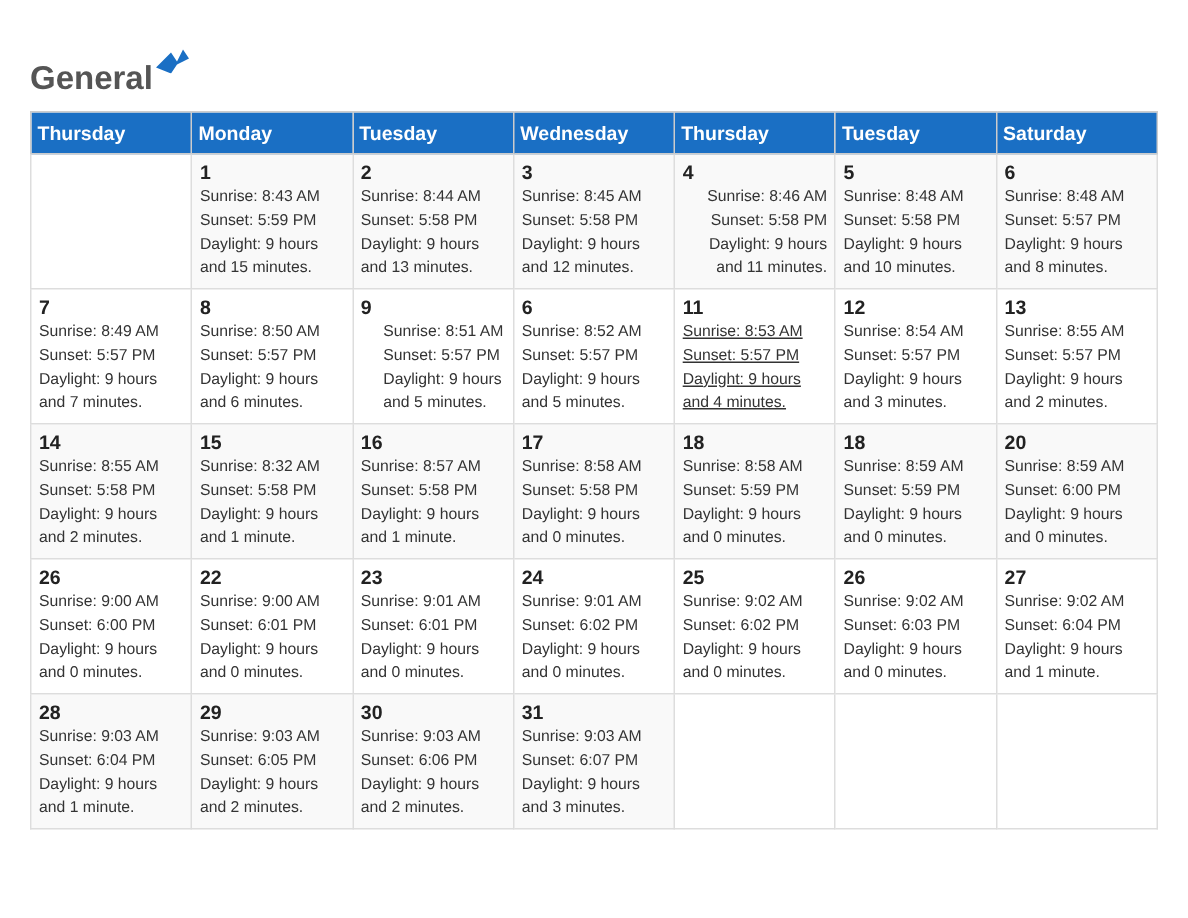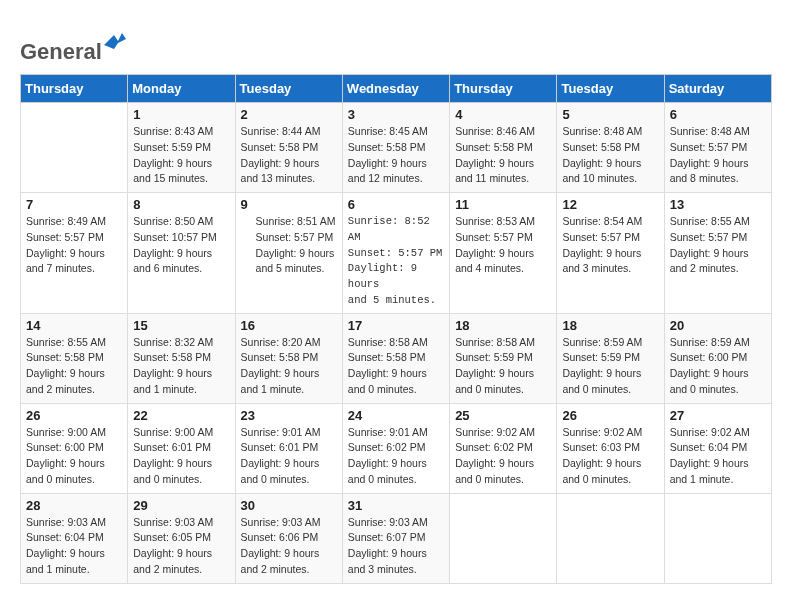--- a/index.html
+++ b/index.html
@@ -127,21 +127,21 @@
         </td>
         <td>
           <span class="day-num">3</span>
           <div class="day-info" style="white-space: pre-line;">Sunrise: 8:45 AM
 Sunset: 5:58 PM
 Daylight: 9 hours
 and 12 minutes.</div>
         </td>
         <td>
           <span class="day-num">4</span>
-          <div class="day-info" style="white-space: pre-line;">Sunrise: 8:46 AM
+          <div class="day-info" style="white-space: pre-line; text-align: right;">Sunrise: 8:46 AM
 Sunset: 5:58 PM
 Daylight: 9 hours
 and 11 minutes.</div>
         </td>
         <td>
           <span class="day-num">5</span>
           <div class="day-info" style="white-space: pre-line;">Sunrise: 8:48 AM
 Sunset: 5:58 PM
 Daylight: 9 hours
 and 10 minutes.</div>
@@ -158,41 +158,41 @@
         <td>
           <span class="day-num">7</span>
           <div class="day-info" style="white-space: pre-line;">Sunrise: 8:49 AM
 Sunset: 5:57 PM
 Daylight: 9 hours
 and 7 minutes.</div>
         </td>
         <td>
           <span class="day-num">8</span>
           <div class="day-info" style="white-space: pre-line;">Sunrise: 8:50 AM
-Sunset: 10:57 PM
+Sunset: 5:57 PM
 Daylight: 9 hours
 and 6 minutes.</div>
         </td>
         <td>
           <span class="day-num">9</span>
           <div class="day-info" style="white-space: pre-line; margin-left: 15px;">Sunrise: 8:51 AM
 Sunset: 5:57 PM
 Daylight: 9 hours
 and 5 minutes.</div>
         </td>
         <td>
           <span class="day-num">6</span>
-          <div class="day-info" style="white-space: pre-line; font-family: Liberation Mono, monospace;">Sunrise: 8:52 AM
+          <div class="day-info" style="white-space: pre-line;">Sunrise: 8:52 AM
 Sunset: 5:57 PM
 Daylight: 9 hours
 and 5 minutes.</div>
         </td>
         <td>
           <span class="day-num">11</span>
-          <div class="day-info" style="white-space: pre-line;">Sunrise: 8:53 AM
+          <div class="day-info" style="white-space: pre-line; text-decoration: underline;">Sunrise: 8:53 AM
 Sunset: 5:57 PM
 Daylight: 9 hours
 and 4 minutes.</div>
         </td>
         <td>
           <span class="day-num">12</span>
           <div class="day-info" style="white-space: pre-line;">Sunrise: 8:54 AM
 Sunset: 5:57 PM
 Daylight: 9 hours
 and 3 minutes.</div>
@@ -215,21 +215,21 @@
         </td>
         <td>
           <span class="day-num">15</span>
           <div class="day-info" style="white-space: pre-line;">Sunrise: 8:32 AM
 Sunset: 5:58 PM
 Daylight: 9 hours
 and 1 minute.</div>
         </td>
         <td>
           <span class="day-num">16</span>
-          <div class="day-info" style="white-space: pre-line;">Sunrise: 8:20 AM
+          <div class="day-info" style="white-space: pre-line;">Sunrise: 8:57 AM
 Sunset: 5:58 PM
 Daylight: 9 hours
 and 1 minute.</div>
         </td>
         <td>
           <span class="day-num">17</span>
           <div class="day-info" style="white-space: pre-line;">Sunrise: 8:58 AM
 Sunset: 5:58 PM
 Daylight: 9 hours
 and 0 minutes.</div>

